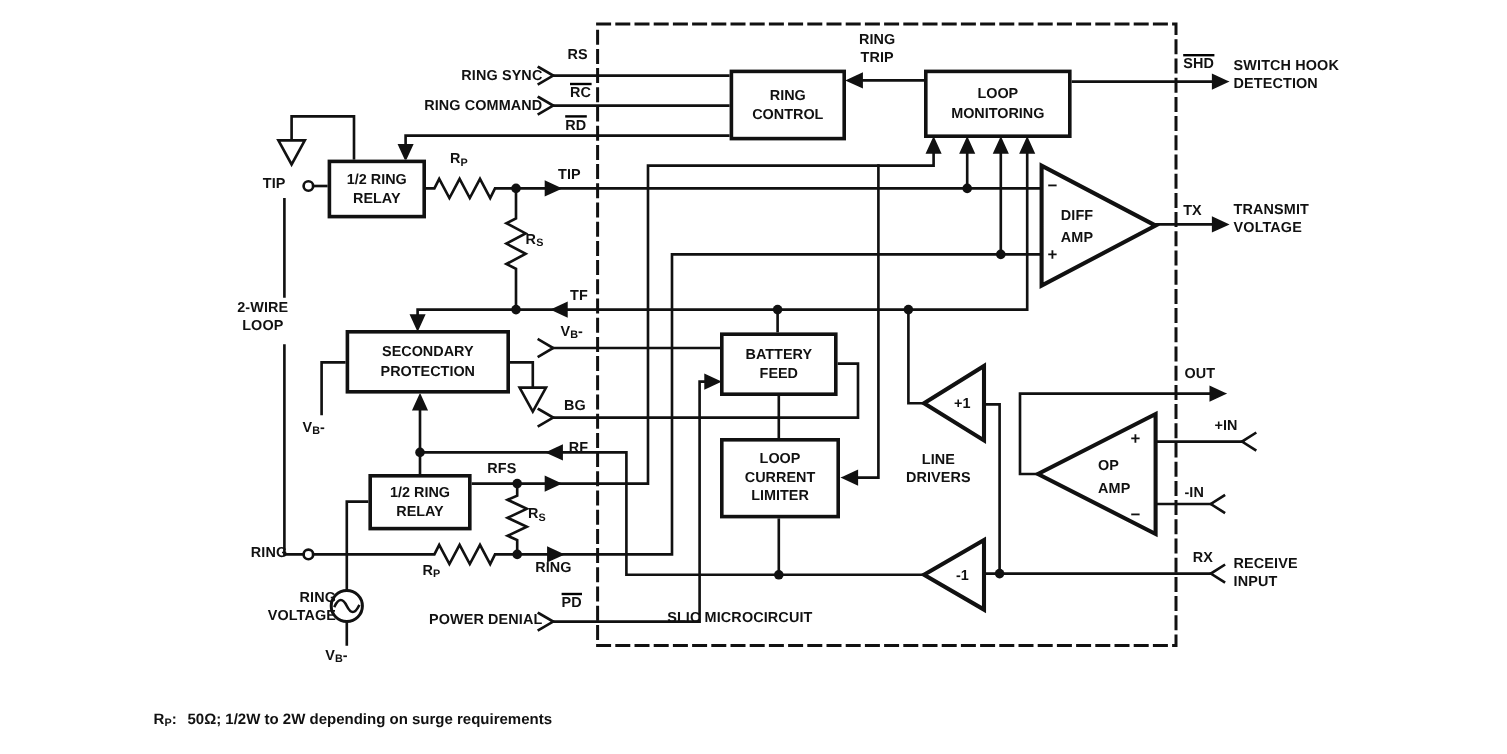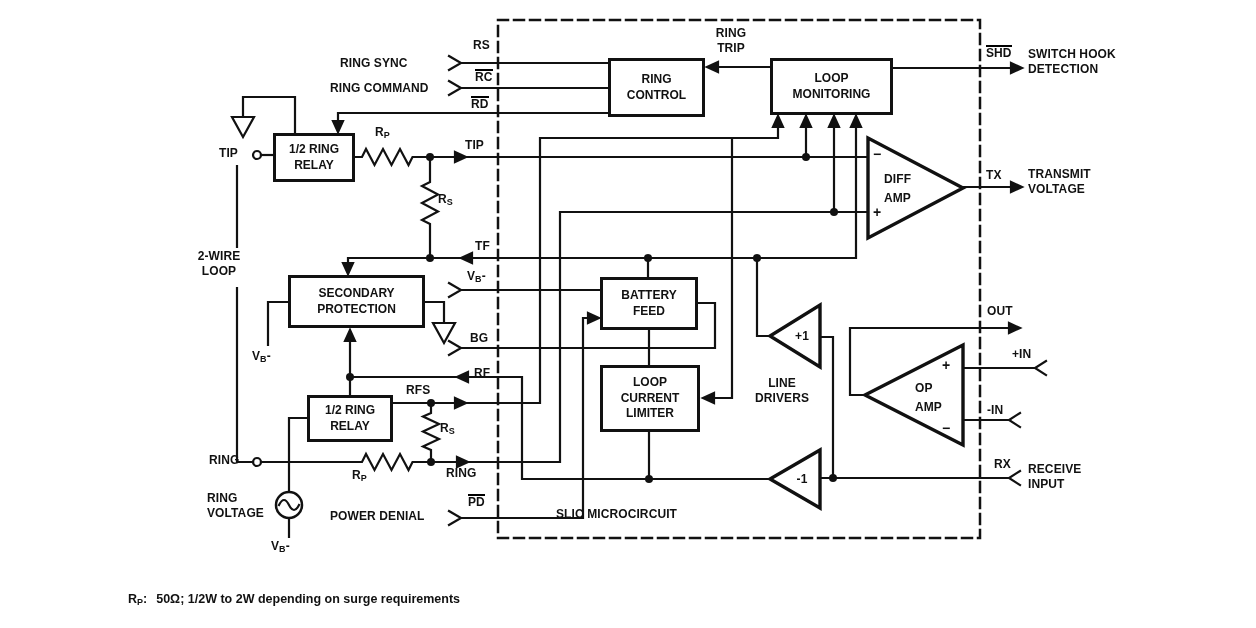--- a/index.html
+++ b/index.html
@@ -5,21 +5,21 @@
   html,body{margin:0;padding:0;background:#ffffff;}
   .stage{position:relative;width:1256px;height:628px;background:#fff;overflow:hidden;
          font-family:"Liberation Sans",sans-serif;color:#111;}
   svg.wires{position:absolute;left:0;top:0;z-index:1;}
   .block{position:absolute;box-sizing:border-box;border:3px solid #111;background:#fff;
          display:flex;align-items:center;justify-content:center;text-align:center;
          font-weight:700;font-size:12px;line-height:1.3;white-space:pre-line;z-index:2;}
   .lbl{position:absolute;font-weight:700;font-size:12px;line-height:1.25;white-space:pre-line;
        letter-spacing:.1px;z-index:3;}
   .ctr{text-align:center;}
-  .rgt{text-align:left;}
+  .rgt{text-align:right;}
   .ov{display:inline-block;border-top:2px solid #000000;line-height:1.1;padding-top:0px;}
   .sb{font-size:9px;vertical-align:-2px;font-weight:700;}
   .sign{font-size:14px;line-height:1;}
   .amp-lbl{line-height:1.55;}
   .note{position:absolute;font-weight:700;font-size:12.5px;z-index:3;}
   .gap{display:inline-block;width:9px;}
 </style>
 </head>
 <body>
 

